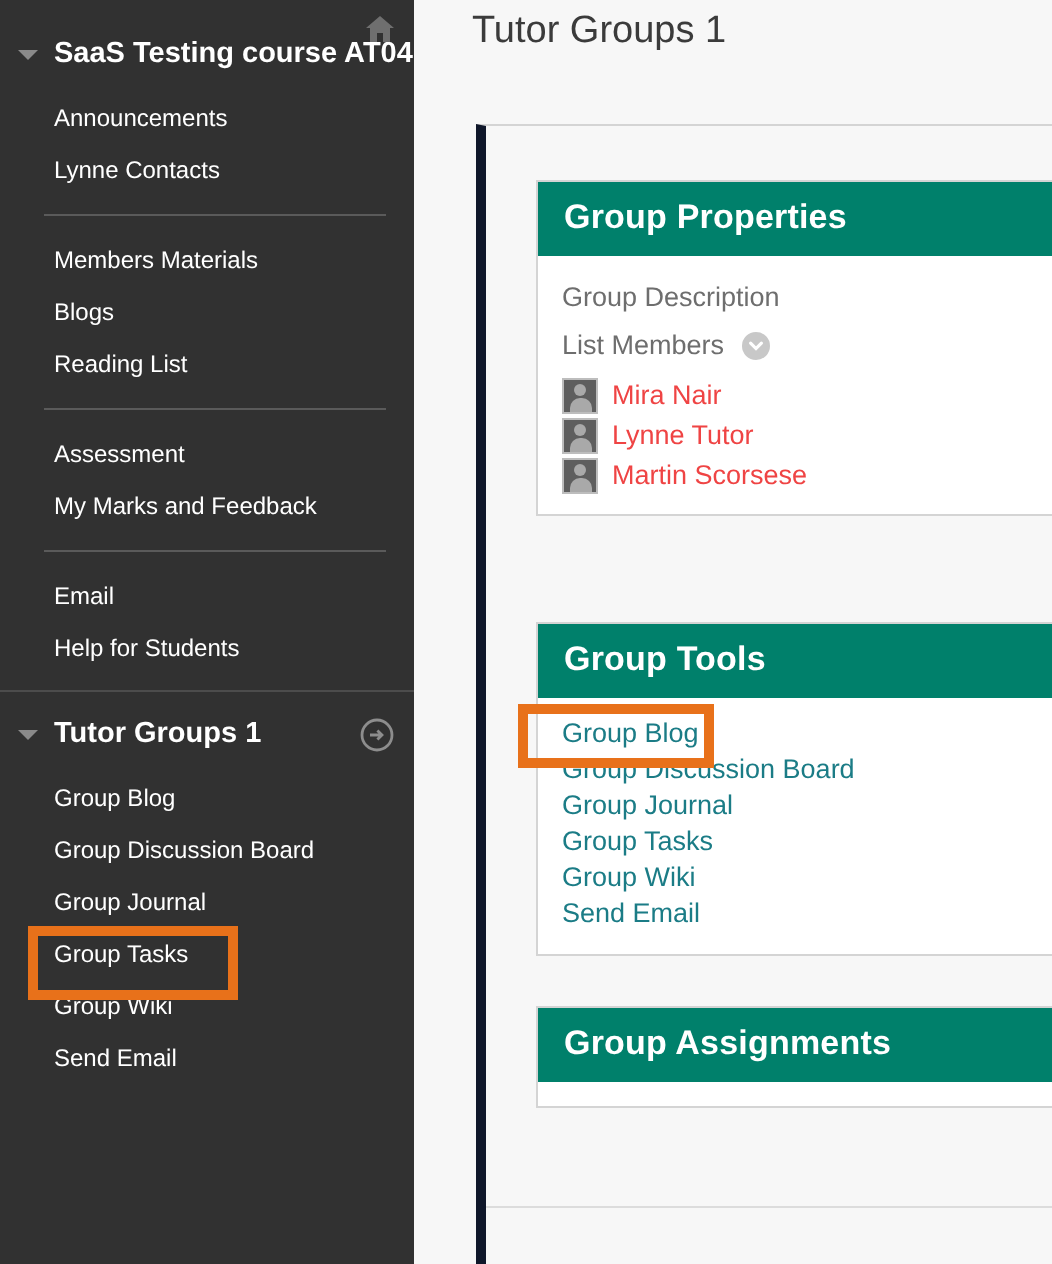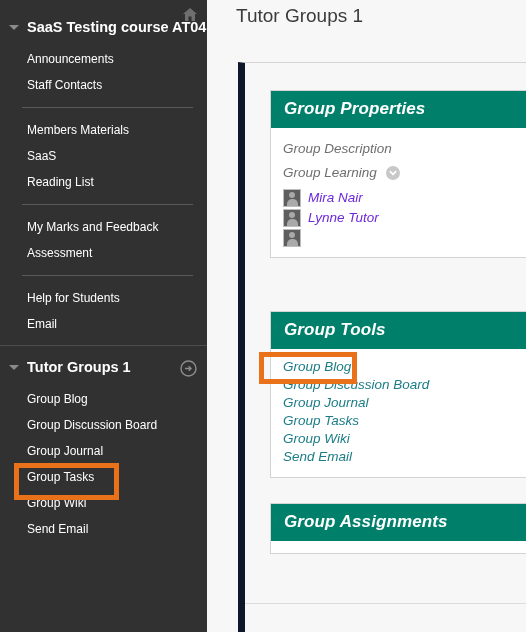--- a/index.html
+++ b/index.html
@@ -100,24 +100,23 @@
   #page-title {
     position: absolute;
     left: 29px; top: 5px;
     font-size: 19px;
     color: #3b3b3b;
   }
   #content-card {
     position: absolute;
     left: 31px; top: 62px;
     right: 0; bottom: 0;
-    border-left: 7px solid #0f172a;
+    border-left: 5px solid #0f172a;
     border-top: 1px solid #d4d4d4;
     background: #f7f7f7;
-    font-style: italic;
   }
   .panel {
     position: absolute;
     left: 25px;
     width: 320px;
     border: 1px solid #d4d4d4;
     border-right: none;
     background: #ffffff;
     box-sizing: border-box;
   }
@@ -170,21 +169,21 @@
   }
   .avatar .body {
     position: absolute;
     left: 2.5px; top: 9px;
     width: 11px; height: 9px;
     border-radius: 5px 5px 0 0;
     background: #a9a9a9;
   }
   .member-name {
     font-size: 13.5px;
-    color: #6d28d9;
+    color: #ef4444;
   }
   .tool-link {
     display: block;
     font-size: 13.5px;
     color: #1b7c86;
     line-height: 18px;
     text-decoration: none;
     cursor: pointer;
   }
   .panel-spacer {
@@ -216,57 +215,57 @@
     <svg width="18" height="18" viewBox="0 0 18 18">
       <path d="M9 2 L16 8 L14 8 L14 15 L10.5 15 L10.5 10.5 L7.5 10.5 L7.5 15 L4 15 L4 8 L2 8 Z" fill="#6f6f6f"></path>
     </svg>
   </span>
 
   <ul class="side-list" style="margin-top:6px;">
     <li class="side-item">
       <span>Announcements</span>
     </li>
     <li class="side-item">
-      <span>Staff Contacts</span>
+      <span>Lynne Contacts</span>
     </li>
   </ul>
 
   <div class="side-divider"></div>
 
   <ul class="side-list">
     <li class="side-item">
       <span>Members Materials</span>
     </li>
     <li class="side-item">
-      <span>SaaS</span>
+      <span>Blogs</span>
     </li>
     <li class="side-item">
       <span>Reading List</span>
     </li>
   </ul>
 
   <div class="side-divider"></div>
 
   <ul class="side-list">
     <li class="side-item">
+      <span>Assessment</span>
+    </li>
+    <li class="side-item">
       <span>My Marks and Feedback</span>
     </li>
-    <li class="side-item">
-      <span>Assessment</span>
-    </li>
   </ul>
 
   <div class="side-divider"></div>
 
   <ul class="side-list">
     <li class="side-item">
+      <span>Email</span>
+    </li>
+    <li class="side-item">
       <span>Help for Students</span>
-    </li>
-    <li class="side-item">
-      <span>Email</span>
     </li>
   </ul>
 
   <div class="side-divider full"></div>
 
 
   <div class="side-item bold" style="margin-top:4px;">
     <span class="caret"></span>
     <span>Tutor Groups 1</span>
     <span class="arrow-circle">
@@ -303,21 +302,21 @@
 
   <div id="page-title">Tutor Groups 1</div>
 
   <div id="content-card">
 
     <div class="panel" id="panel-properties">
       <div class="panel-head">Group Properties</div>
       <div class="panel-body">
         <div class="field-label">Group Description</div>
         <div class="field-label members">
-          <span>Group Learning</span>
+          <span>List Members</span>
           <span class="chev-circle">
             <svg width="14" height="14" viewBox="0 0 14 14">
               <circle cx="7" cy="7" r="7" fill="#c8c8c8"></circle>
               <path d="M4.3 5.6 L7 8.3 L9.7 5.6" fill="none" stroke="#ffffff" stroke-width="1.6" stroke-linecap="round"></path>
             </svg>
           </span>
         </div>
 
         <div class="member-row">
           <span class="avatar">
@@ -331,20 +330,21 @@
               <span class="head"></span>
               <span class="body"></span>
             </span>
           <span class="member-name">Lynne Tutor</span>
         </div>
         <div class="member-row">
           <span class="avatar">
               <span class="head"></span>
               <span class="body"></span>
             </span>
+          <span class="member-name">Martin Scorsese</span>
         </div>
       </div>
     </div>
 
     <div class="panel" id="panel-tools">
       <div class="panel-head">Group Tools</div>
       <div class="panel-body" style="padding-top:9px;padding-bottom:11px;">
         <a class="tool-link">Group Blog</a>
         <a class="tool-link">Group Discussion Board</a>
         <a class="tool-link">Group Journal</a>

